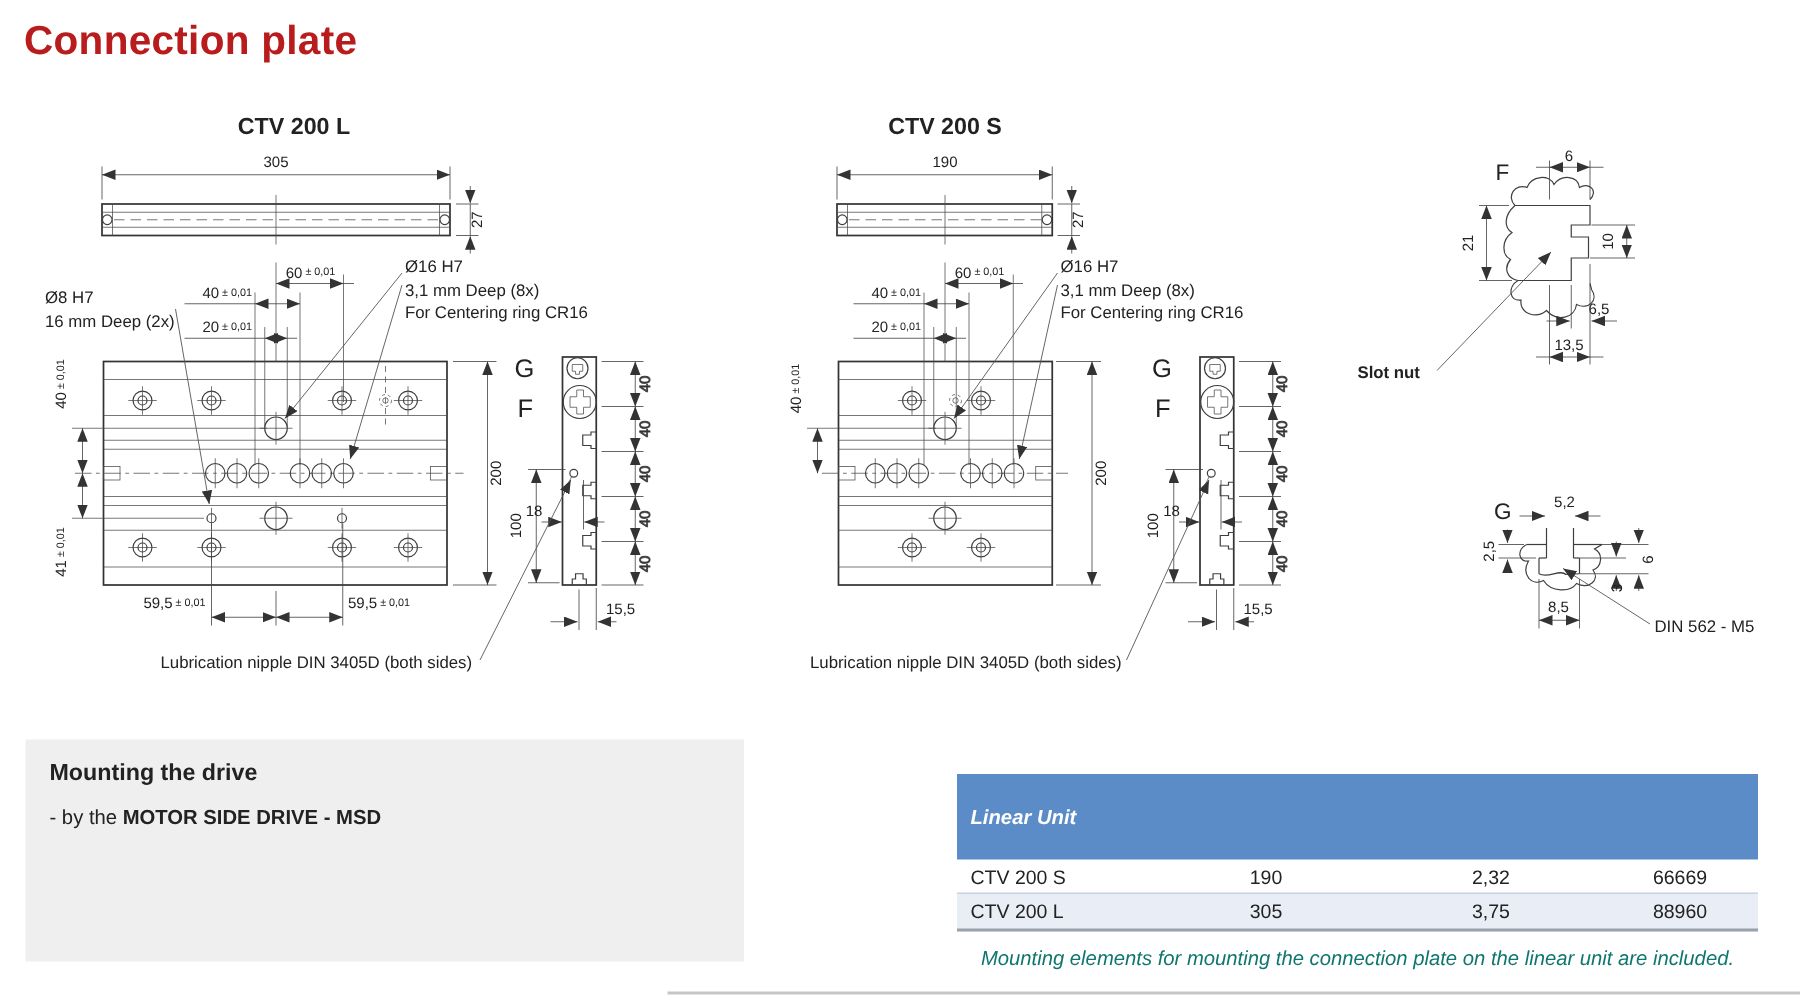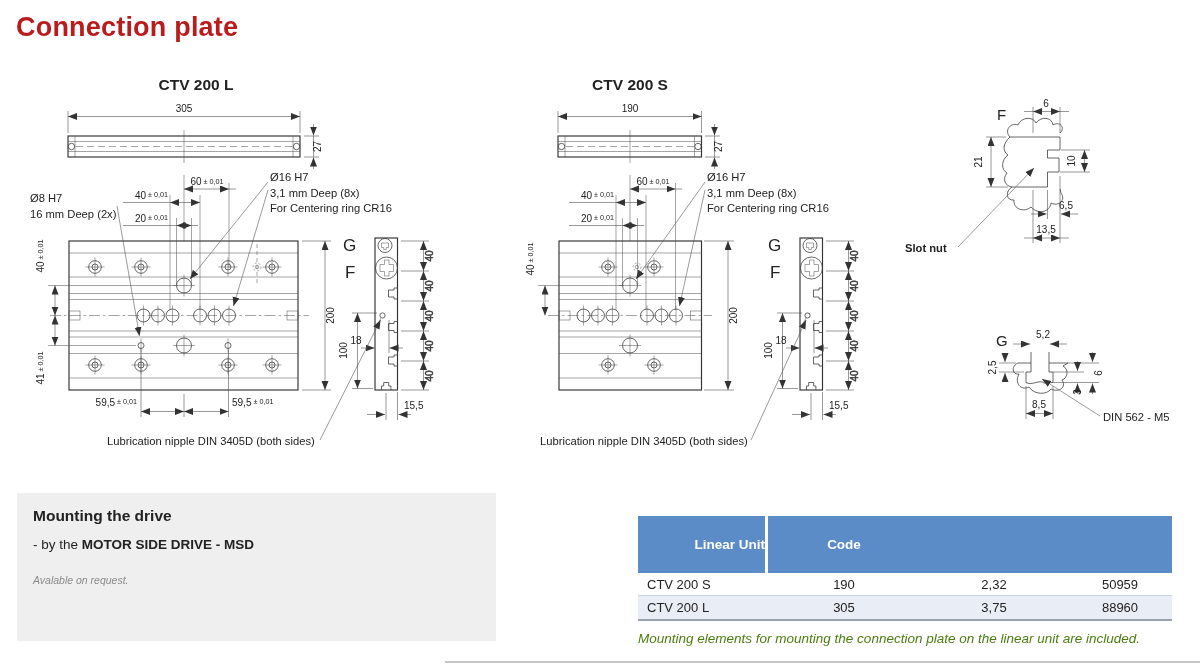--- a/index.html
+++ b/index.html
@@ -25,26 +25,26 @@
   .panel{position:absolute;left:17px;top:493px;width:479px;height:148px;background:#efeff0;box-sizing:border-box;padding:14px 16px;}
   .panel-title{font-size:15.5px;font-weight:700;color:#222;}
   .panel-item{font-size:13.5px;margin-top:12px;color:#222;}
   .panel-item b{font-weight:700;}
   .panel-note{font-size:10.5px;font-style:italic;color:#8a8a8a;margin-top:22px;}
   
   .tbl{position:absolute;left:638px;top:516px;width:534px;font-size:13px;}
   .thead{display:grid;grid-template-columns:130px 152px 148px 104px;height:57px;background:#5b8cc8;color:#fff;font-weight:700;font-size:13.5px;}
   .th{display:flex;flex-direction:column;justify-content:center;align-items:center;line-height:25px;border-right:3px solid #fff;box-sizing:border-box;}
   .th:last-child{border-right:none;}
-  .th-left{align-items:flex-end;padding-left:9px;}
+  .th-left{align-items:flex-start;padding-left:9px;font-style:italic;}
   .trow{display:grid;grid-template-columns:130px 152px 148px 104px;height:22px;align-items:center;color:#222;}
   .trow .td{text-align:center;}
   .trow .td:first-child{text-align:left;padding-left:9px;}
   .r2{background:#e9edf5;border-top:1px solid #ccd2de;border-bottom:2px solid #9aa1ab;height:23px;box-sizing:content-box;}
-  .caption{position:absolute;left:638px;top:631px;width:534px;text-align:left;font-style:italic;font-size:13.5px;color:#4d7c0f;}
+  .caption{position:absolute;left:638px;top:631px;width:534px;text-align:center;font-style:italic;font-size:13.5px;color:#0f766e;}
   .bottom-rule{position:absolute;left:445px;top:661px;width:755px;height:2px;background:#c6c6c6;}
 </style>
 </head>
 <body>
 
 <h1>Connection plate</h1>
 <div class="dwg-title" id="t-l">CTV 200 L</div>
 <div class="dwg-title" id="t-s">CTV 200 S</div>
 
 <svg class="abs" style="left:0;top:0" width="1200" height="665" viewBox="0 0 1200 665">
@@ -508,37 +508,33 @@
     <g>
       <text x="1103" y="421" class="co">DIN 562 - M5</text>
       <line x1="1100" y1="416" x2="1042" y2="379" class="cl" marker-end="url(#mE)"></line>
     </g>
   </g>
 </svg>
 
 <div class="panel">
   <div class="panel-title">Mounting the drive</div>
   <div class="panel-item"><span>- by the </span><b>MOTOR SIDE DRIVE - MSD</b></div>
-  <div class="panel-note">Avalable on request.</div>
 </div>
 
 <div class="tbl">
   <div class="thead">
     <div class="th th-left">
         <span>Linear Unit</span>
-      </div>
-    <div class="th">
-        <span>Code</span>
       </div>
   </div>
   <div class="trow r1">
     <div class="td">CTV 200 S</div>
     <div class="td">190</div>
     <div class="td">2,32</div>
-    <div class="td">50959</div>
+    <div class="td">66669</div>
   </div>
   <div class="trow r2">
     <div class="td">CTV 200 L</div>
     <div class="td">305</div>
     <div class="td">3,75</div>
     <div class="td">88960</div>
   </div>
 </div>
 <div class="caption">Mounting elements for mounting the connection plate on the linear unit are included.</div>
 <div class="bottom-rule"></div>

